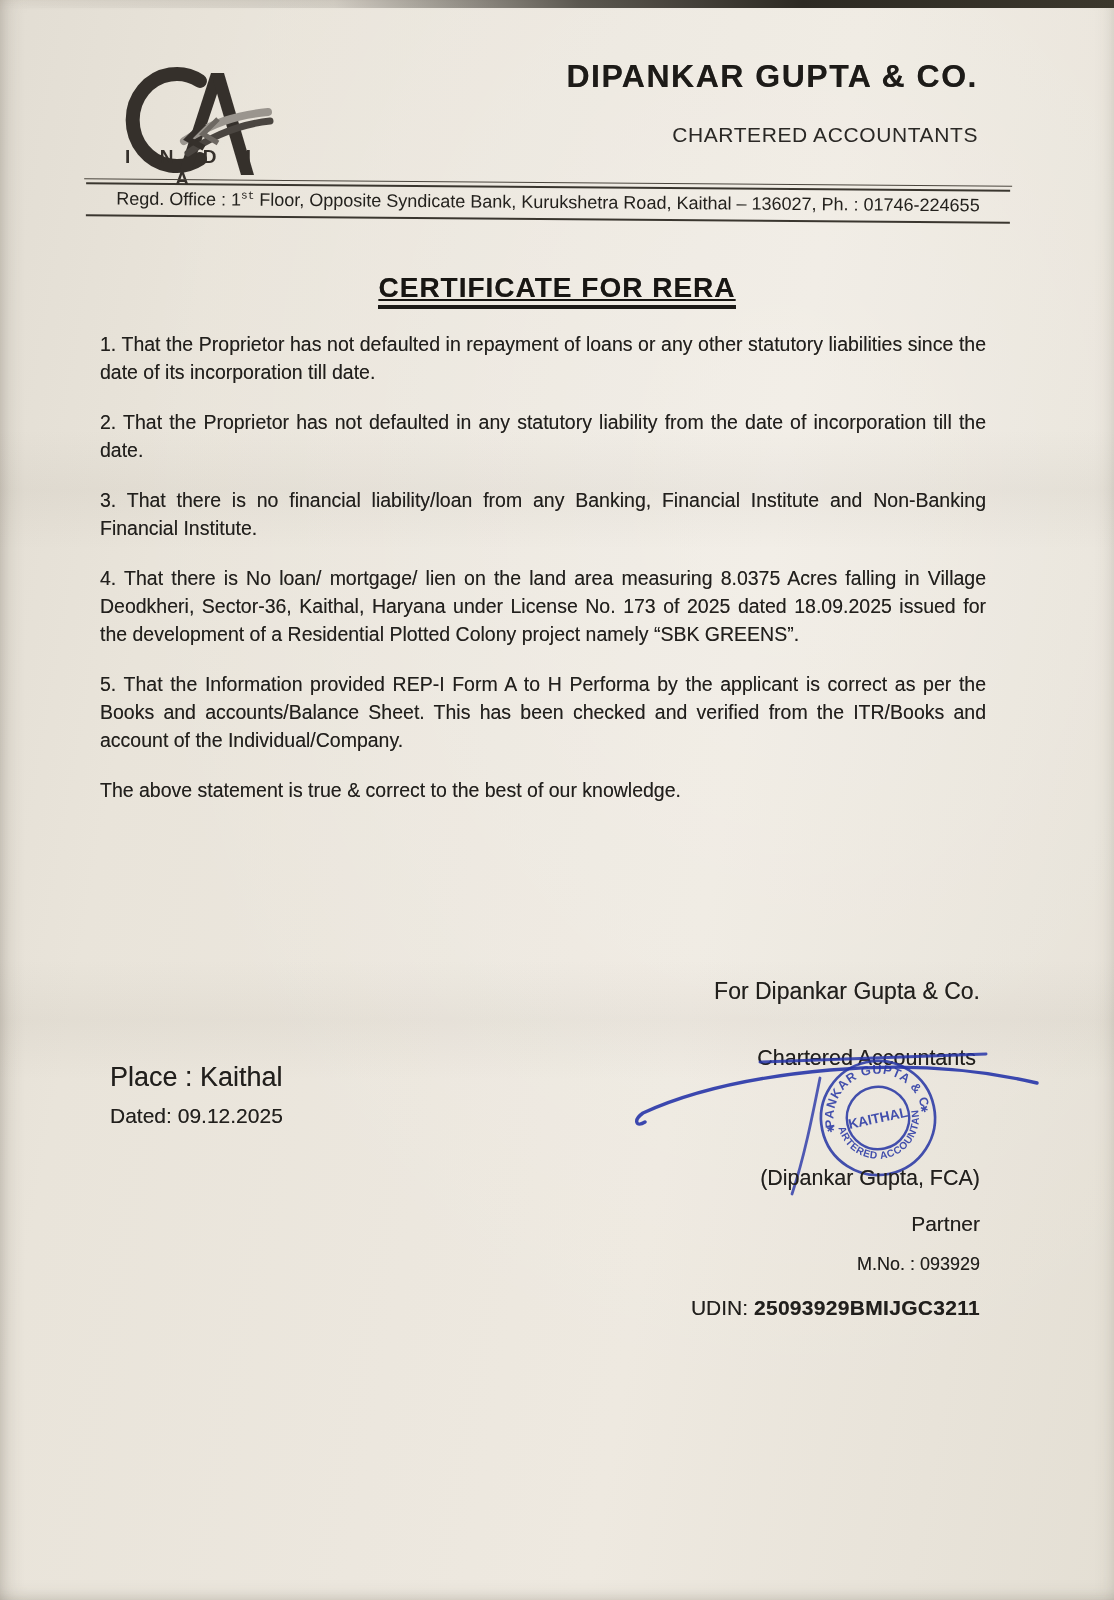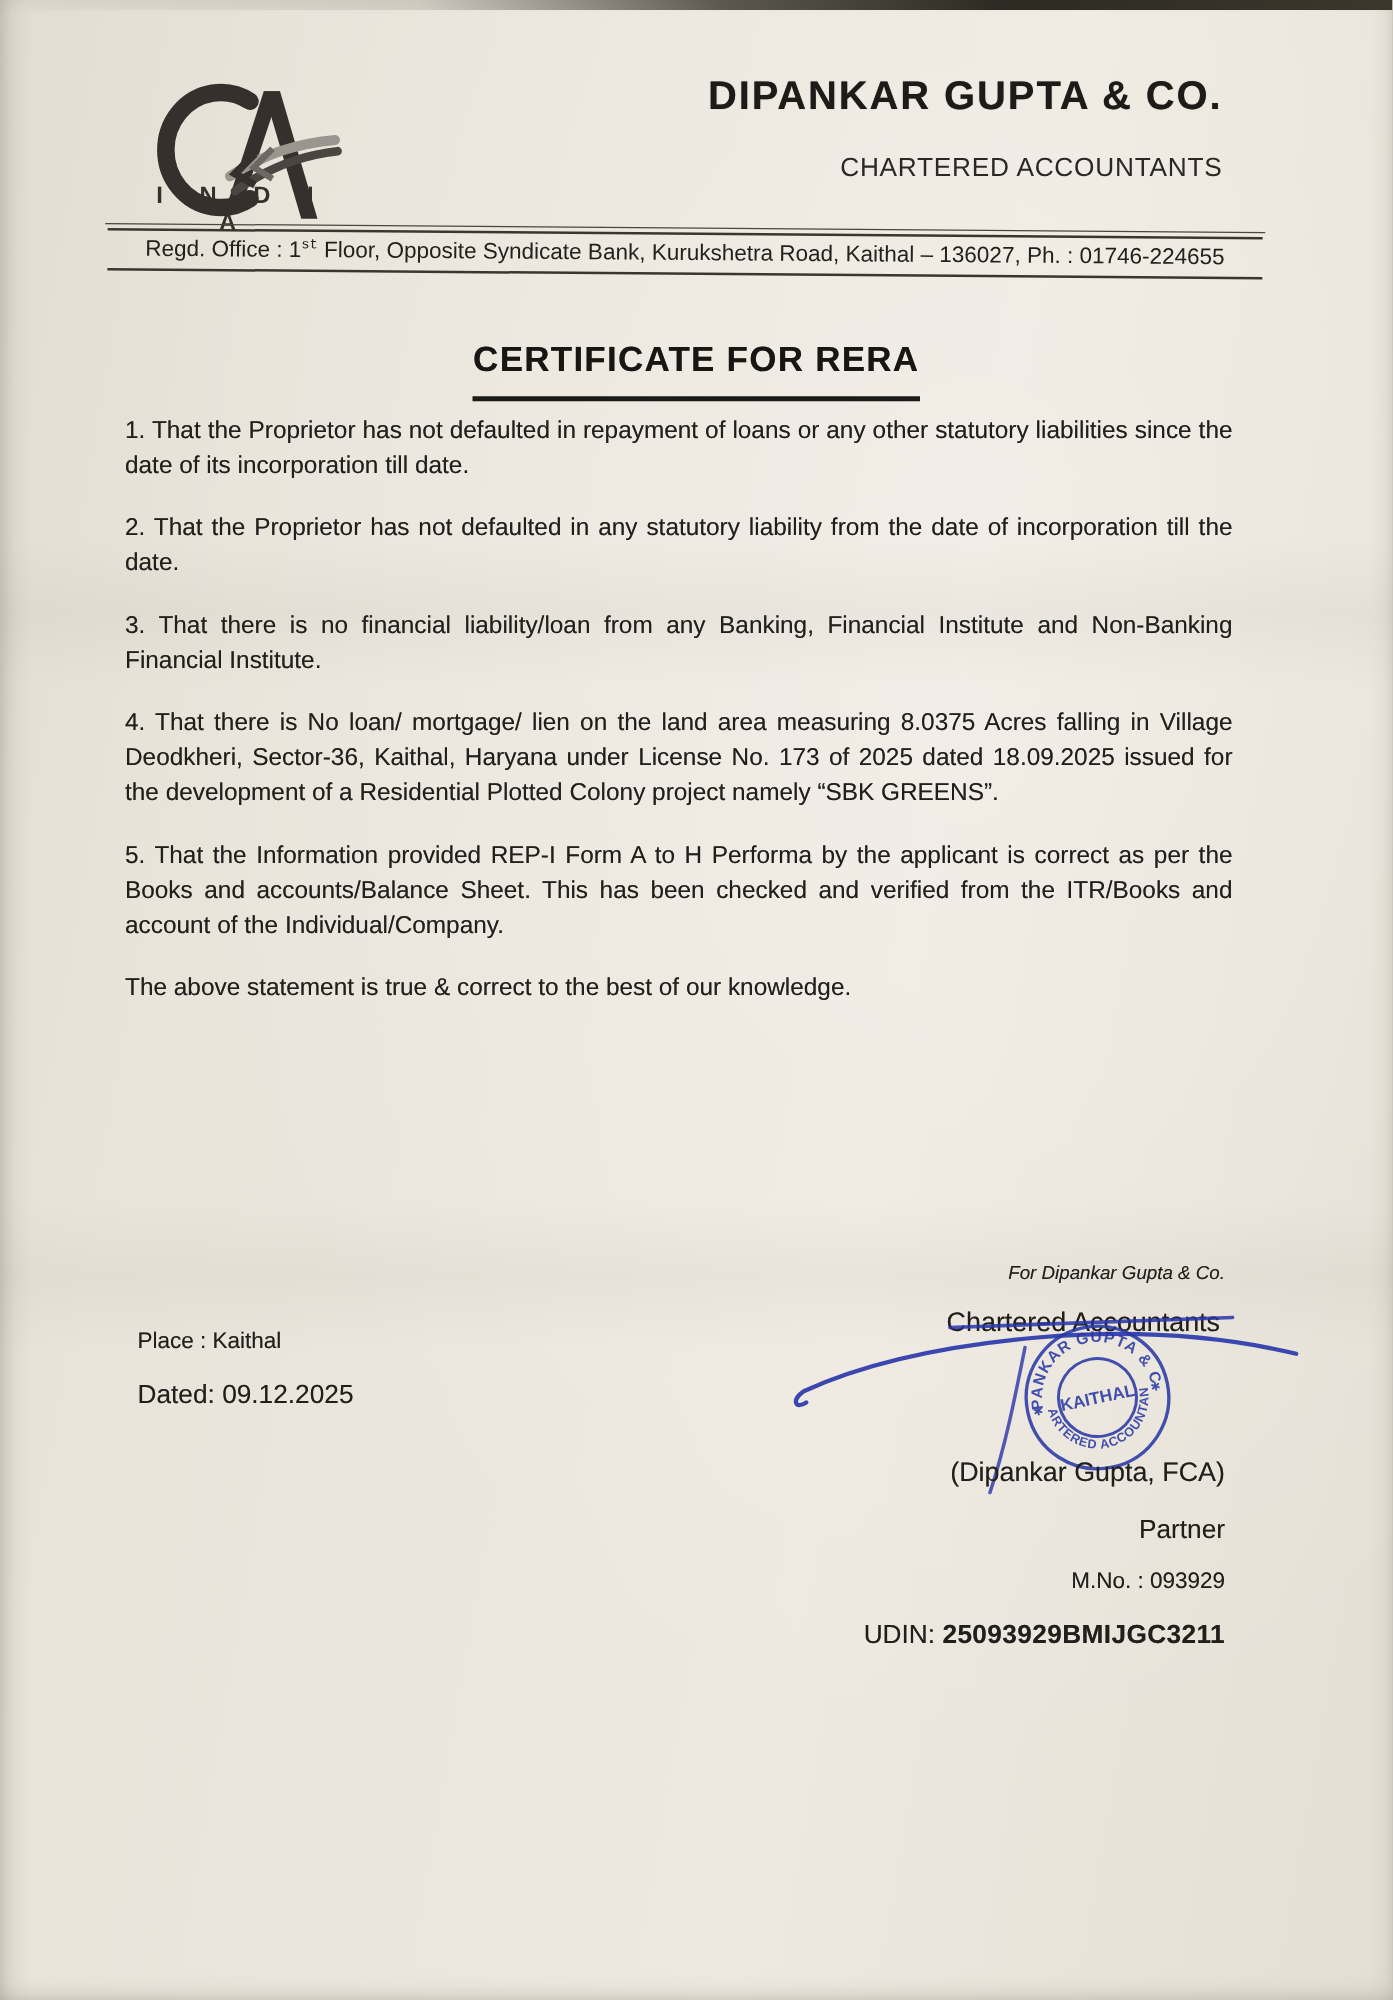--- a/index.html
+++ b/index.html
@@ -31,35 +31,35 @@
 
   .regd-bar{position:absolute;top:186px;left:86px;width:924px;
     border-top:2px solid #3a362f;border-bottom:2px solid #3a362f;
     transform:rotate(.45deg);padding:4px 0 5px 0;text-align:center;
     font-size:18px;color:#23211d;white-space:nowrap;}
   .regd-bar::before{content:"";position:absolute;left:-2px;right:-2px;top:-6px;border-top:1.5px solid #4a453d;}
   .regd-bar sup{font-size:11px;font-family:Liberation Mono, monospace;}
 
   .doc-title{position:absolute;top:272px;left:0;width:100%;text-align:center;}
   .doc-title span{display:inline-block;font-size:28px;font-weight:bold;letter-spacing:1px;
-    color:#181613;border-bottom:4px solid #1c1a17;padding-bottom:13px;
-    text-shadow:0 0 .5px rgba(0,0,0,.5);}
+    color:#181613;border-bottom:4px solid #1c1a17;padding-bottom:1px;
+    text-shadow:0 0 .5px rgba(0,0,0,.5);text-decoration:underline;}
 
   
   .body-text{position:absolute;top:330px;left:100px;width:886px;
     font-size:19.5px;line-height:28px;text-align:justify;
     text-shadow:0 0 .45px rgba(0,0,0,.45);}
   .body-text p{margin:0 0 22px 0;}
   .body-text p.closing{text-align:left;margin-bottom:0;}
 
   
   .abs{position:absolute;white-space:nowrap;text-shadow:0 0 .45px rgba(0,0,0,.45);}
-  .place-line{left:110px;top:1062px;font-size:18px;}
+  .place-line{left:110px;top:1062px;font-size:27px;}
   .dated-line{left:110px;top:1104px;font-size:21px;}
-  .for-line{right:134px;top:1010px;font-size:15px;font-style:italic;}
+  .for-line{right:134px;top:978px;font-size:23px;}
   .ca-line{right:138px;top:1046px;font-size:21.5px;}
   .signer{right:134px;top:1166px;font-size:21.5px;margin-left:25px;}
   .partner{right:134px;top:1212px;font-size:21px;margin-left:44px;}
   .mno{right:134px;top:1254px;font-size:18px;}
   .udin{right:134px;top:1296px;font-size:21px;}
   .udin b{letter-spacing:.3px;text-align:right;}
 
   .stamp{position:absolute;left:818px;top:1058px;width:120px;height:120px;
     transform:rotate(-12deg);opacity:.88;}
   .sig{position:absolute;left:620px;top:1030px;width:440px;height:180px;}

